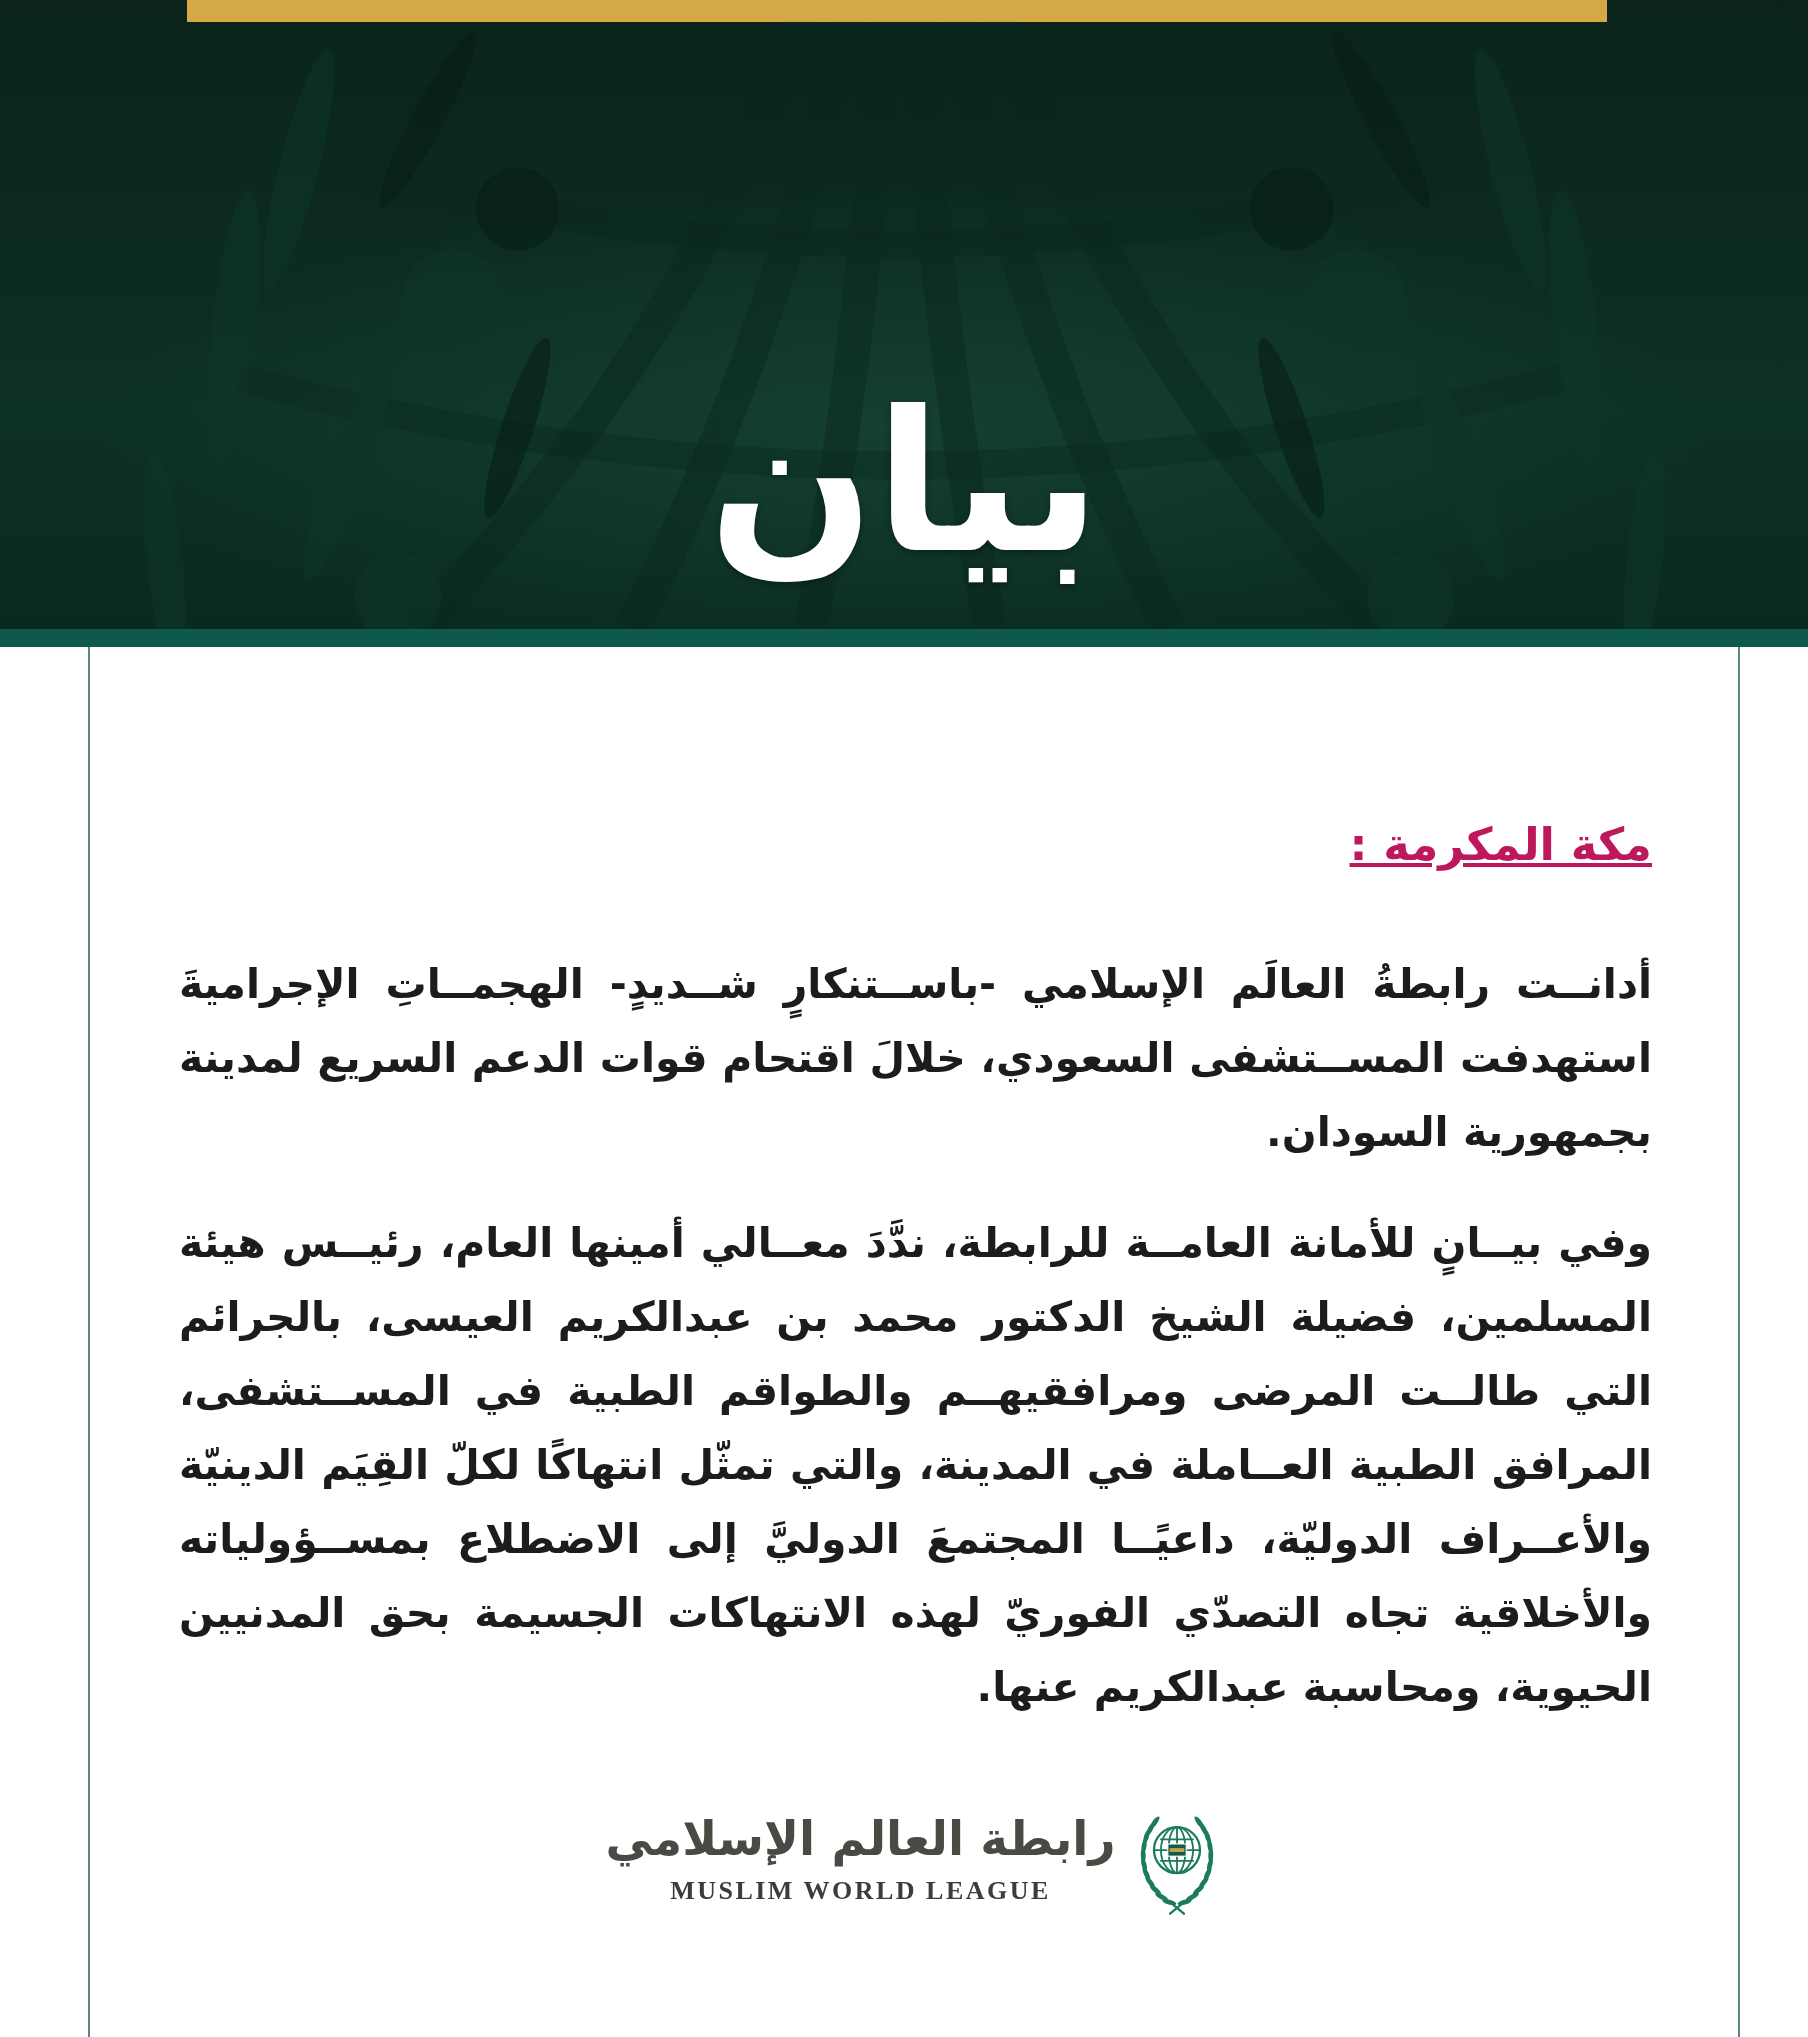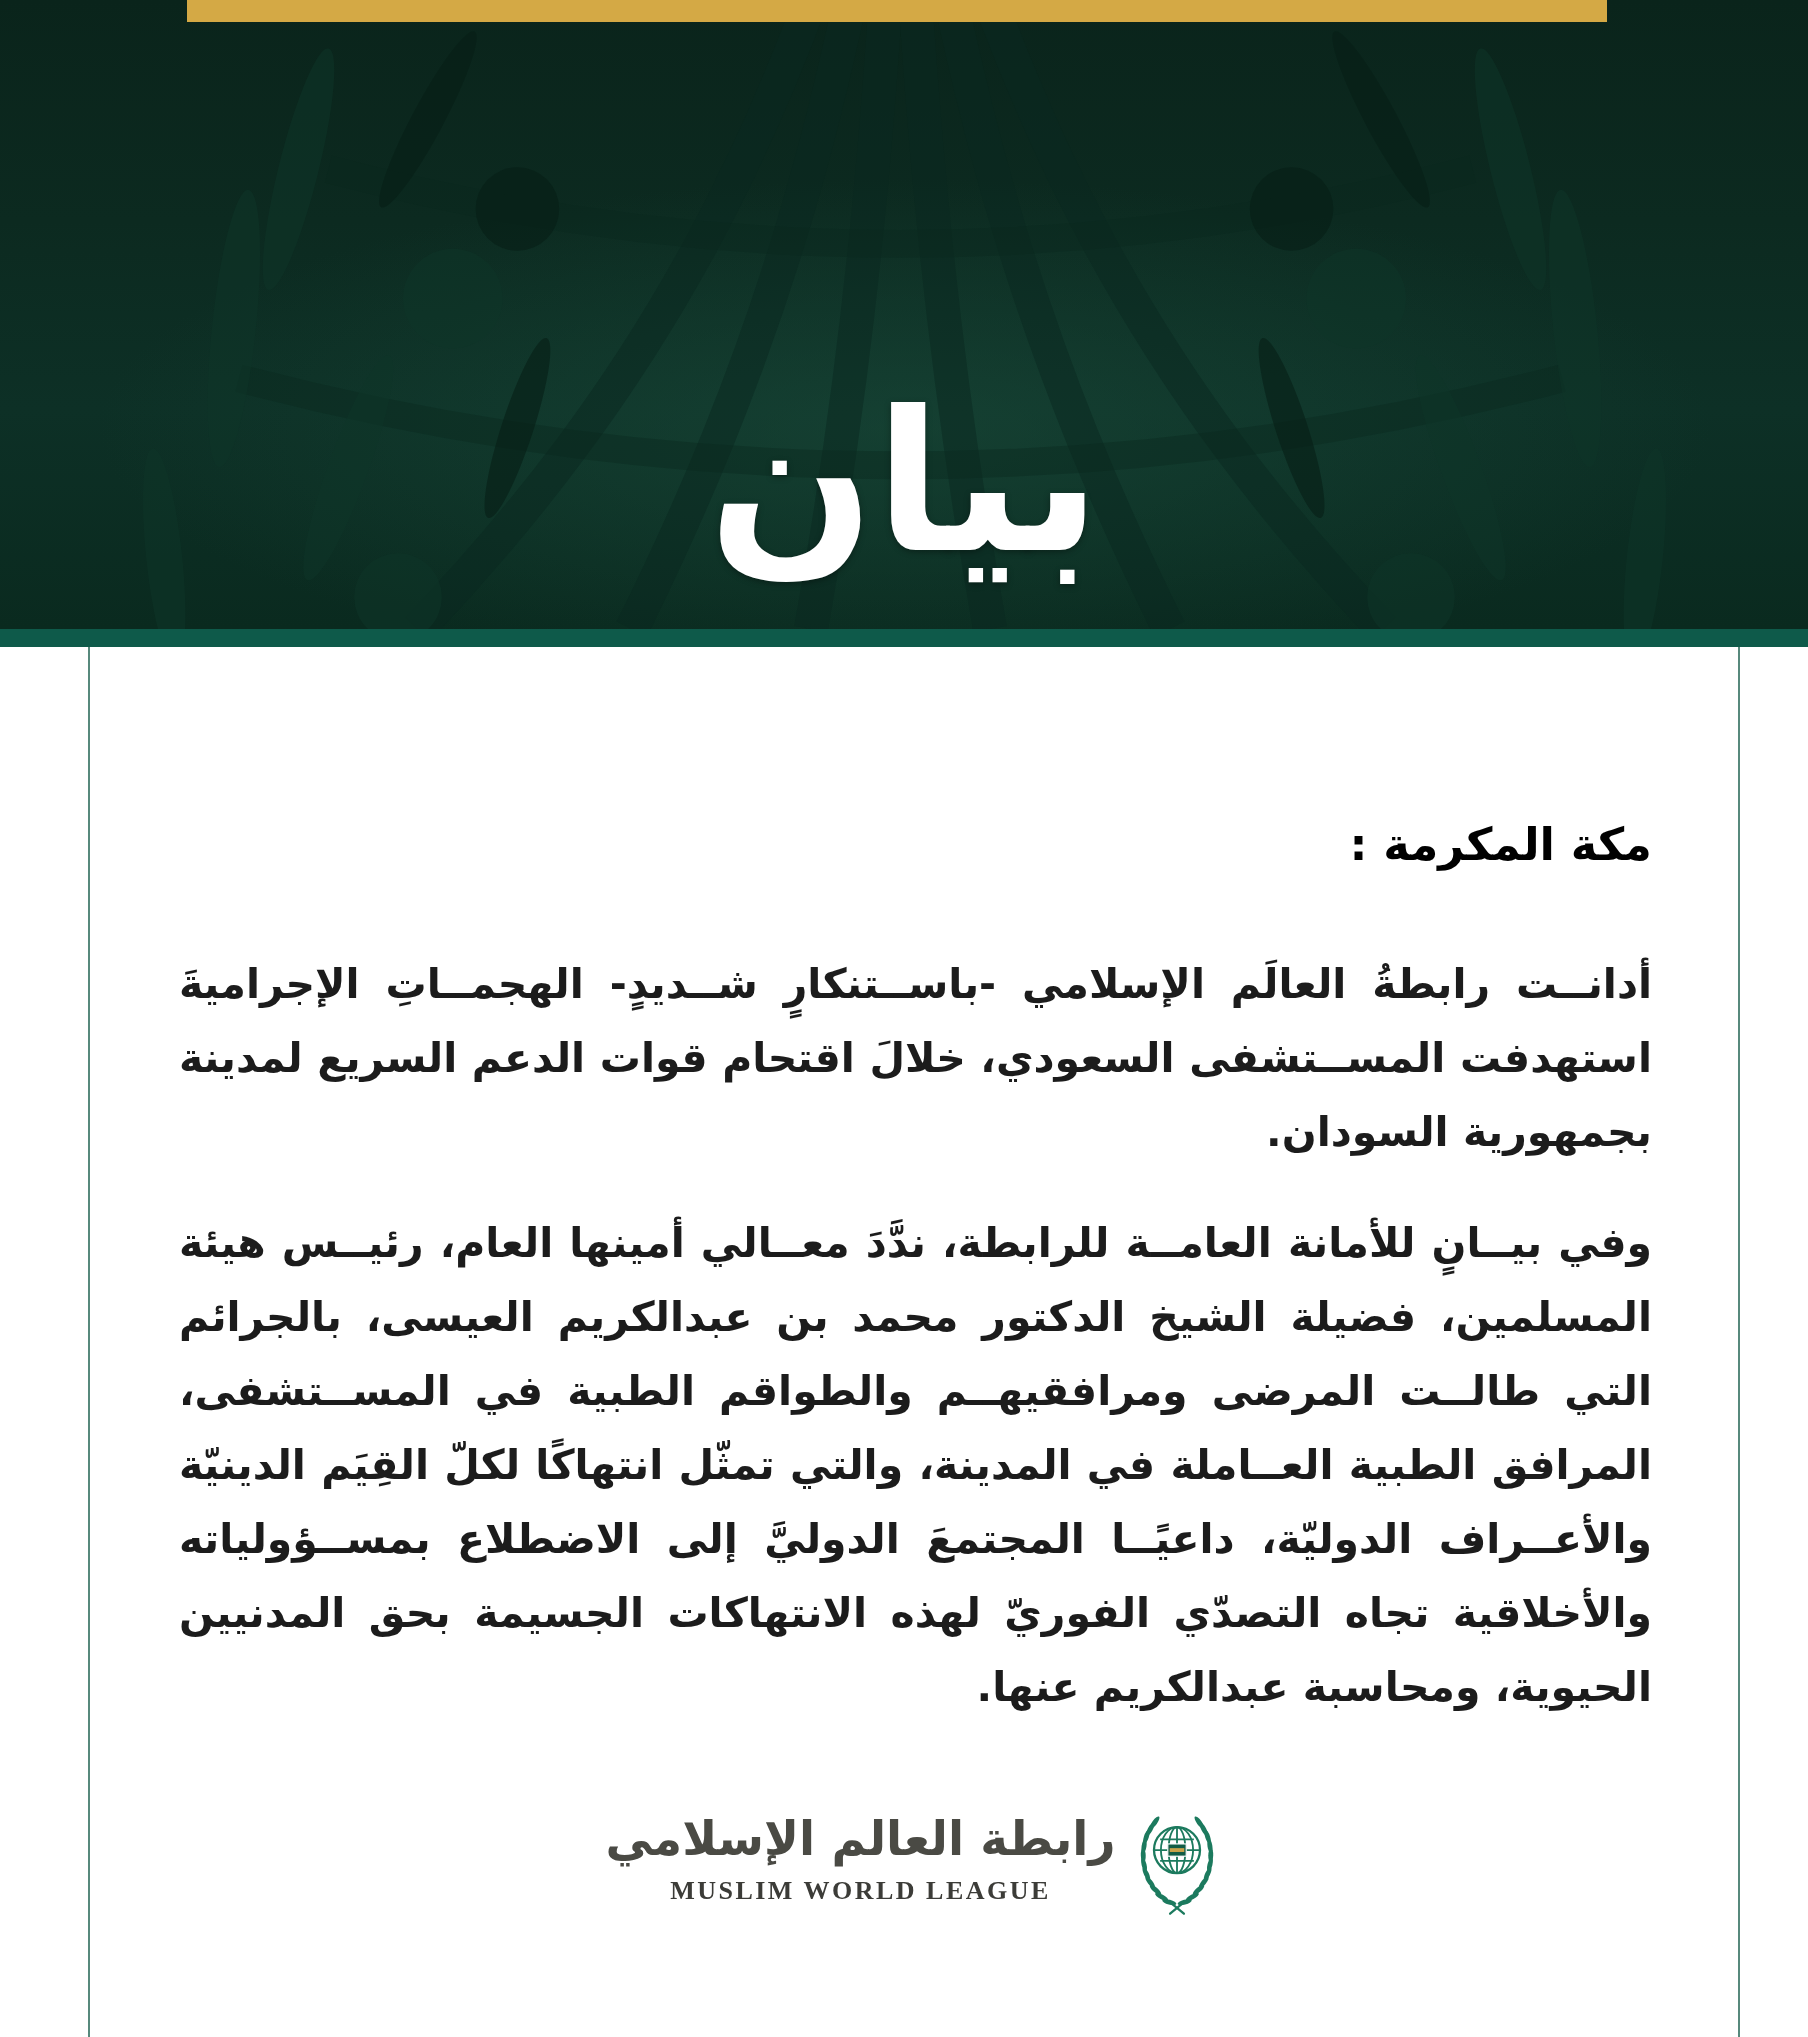--- a/index.html
+++ b/index.html
@@ -22,21 +22,21 @@
     text-shadow:0 2px 6px rgba(0,0,0,.35);
   }
   .teal-band{position:absolute;left:0;top:629px;width:1809px;height:18px;background:#0E5A4A;}
   
   .content{position:absolute;left:0;top:647px;width:1809px;height:1391px;background:#ffffff;}
   .vline{position:absolute;top:647px;bottom:0;width:2px;background:#57897C;}
   .vline.left{left:88px;}
   .vline.right{left:1738px;}
   .heading{
     position:absolute;top:818px;right:177px;direction:rtl;
-    font-size:45px;font-weight:bold;color:#000000;
+    font-size:45px;font-weight:bold;color:#be185d;text-decoration:underline;
   }
   .para{position:absolute;right:177px;left:179px;direction:rtl;color:#1C1C1C;
     font-size:41px;font-weight:bold;line-height:74px;}
   .para .ln{height:74px;overflow:hidden;text-align:justify;text-align-last:justify;}
   .para .ln.last{text-align:right;text-align-last:right;}
   .p1{top:947px;}
   .p2{top:1206px;}
   
   .logo{
     position:absolute;left:0;right:0;top:1791px;height:134px;

